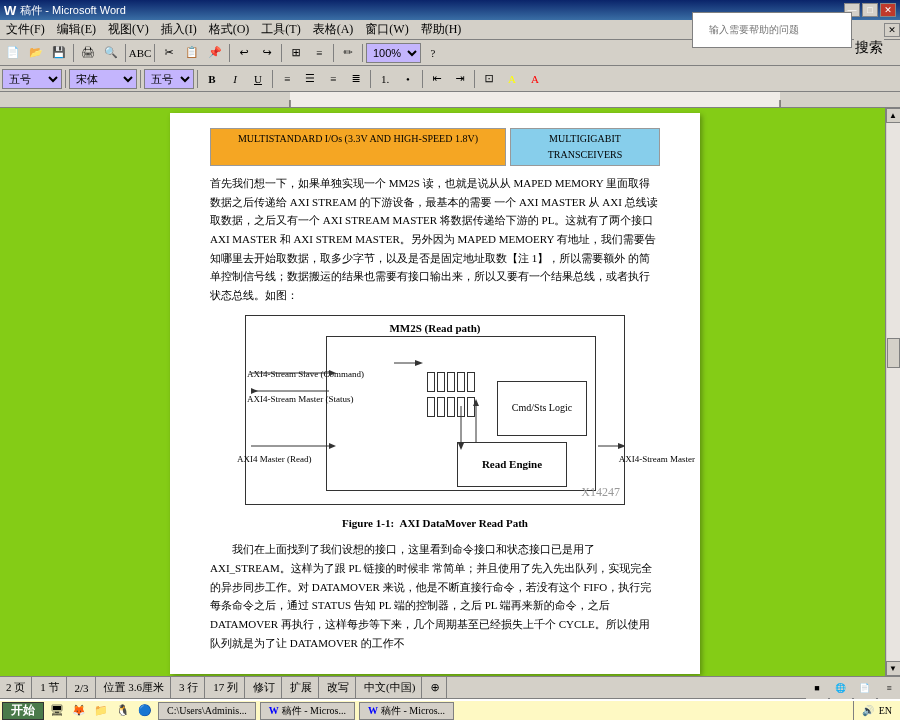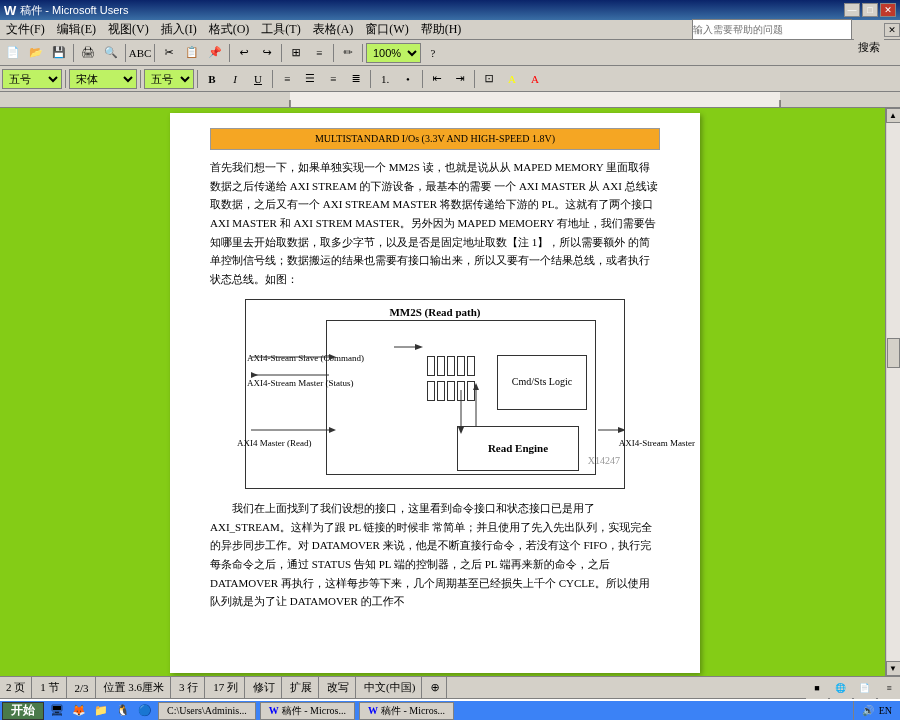--- a/index.html
+++ b/index.html
@@ -66,21 +66,21 @@
       background: #d4d0c8;
       border: 1px solid transparent;
       display: flex; align-items: center; justify-content: center;
       cursor: pointer;
       font-size: 11px;
     }
     .tb-sep { width: 1px; height: 18px; background: #808080; margin: 0 2px; }
     .tb-dropdown {
       height: 20px;
       border: 1px solid #808080;
-      background: #bef264;
+      background: #c4b5fd;
       font-size: 11px;
       padding: 0 2px;
       min-width: 50px;
     }
 
     
     #ruler {
       background: #d4d0c8;
       height: 16px;
       border-bottom: 1px solid #808080;
@@ -175,31 +175,31 @@
     
     .outer-box {
       position: absolute;
       top: 20px; left: 80px;
       width: 270px; height: 155px;
       border: 1px solid #333;
     }
     
     .cmd-box {
       position: absolute;
-      top: 34px; left: 170px;
+      top: 44px; left: 170px;
       width: 90px; height: 55px;
       border: 1px solid #333;
       display: flex; align-items: center; justify-content: center;
       font-size: 10px; text-align: center;
     }
     
     .read-box {
       position: absolute;
       top: 105px; left: 130px;
-      width: 122px; height: 45px;
+      width: 110px; height: 45px;
       border: 1px solid #333;
       display: flex; align-items: center; justify-content: center;
       font-size: 11px; font-weight: bold; text-align: center;
     }
     
     .fifo-container {
       position: absolute;
       top: 35px; left: 100px;
       display: flex; gap: 2px;
     }
@@ -238,22 +238,22 @@
 
     .fig-caption {
       text-align: center;
       font-size: 11px;
       margin: 5px 0 8px;
     }
     .fig-caption span { font-weight: bold; }
 
     .diagram-watermark {
       position: absolute;
-      bottom: 19px; right: 4px;
-      font-size: 10px; color: #999;
+      bottom: 2px; right: 4px;
+      font-size: 12px; color: #999;
     }
 
     
     #vscroll {
       width: 15px;
       background: #d4d0c8;
       border-left: 1px solid #808080;
       display: flex;
       flex-direction: column;
       align-items: center;
@@ -299,21 +299,21 @@
       font-size: 11px;
     }
     .status-item {
       padding: 8px 6px;
       border-right: 1px solid #808080;
       height: 100%;
       display: flex; align-items: center;
     }
     .taskbar {
       height: 100%;
-      background: #3b82f6;
+      background: #fef9c3;
       display: flex;
       align-items: center;
       width: 100%;
       border-top: 2px solid #ffffff;
     }
     .taskbar-start {
       background: #4a7a4a;
       color: white;
       font-weight: bold;
       padding: 2px 8px;
@@ -345,42 +345,42 @@
       height: 100%;
       display: flex; align-items: center;
     }
   </style>
 </head>
 <body>
 
 <div id="titlebar">
   <div id="titlebar-left">
     <span style="font-weight:bold;font-size:13px;color:#fff;">W</span>
-    <span>稿件 - Microsoft Users</span>
+    <span>稿件 - Microsoft Word</span>
   </div>
   <div id="titlebar-right">
     <div class="title-btn">—</div>
     <div class="title-btn">□</div>
     <div class="title-btn" style="background:#c0392b;color:white;">✕</div>
   </div>
 </div>
 
 <div id="menubar">
   <div class="menu-item">文件(F)</div>
   <div class="menu-item">编辑(E)</div>
   <div class="menu-item">视图(V)</div>
   <div class="menu-item">插入(I)</div>
   <div class="menu-item">格式(O)</div>
   <div class="menu-item">工具(T)</div>
   <div class="menu-item">表格(A)</div>
   <div class="menu-item">窗口(W)</div>
   <div class="menu-item">帮助(H)</div>
   <div style="flex:1;"></div>
-  <input type="text" style="height: 21px; width: 160px; font-size: 10px; border: 1px solid rgb(128, 128, 128); margin-right: 2px;" placeholder="输入需要帮助的问题">
-  <div class="tb-btn" style="width:30px;font-size:11px;margin-top:36px;">搜索</div>
+  <input type="text" style="height: 36px; width: 160px; font-size: 10px; border: 1px solid rgb(128, 128, 128); margin-right: 2px; padding-left: 16px;" placeholder="输入需要帮助的问题">
+  <div class="tb-btn" style="width:30px;font-size:14px;margin-top:36px;">搜索</div>
   <div class="title-btn">✕</div>
 </div>
 
 <div id="toolbar1">
   <div class="tb-btn">📄</div>
   <div class="tb-btn">📂</div>
   <div class="tb-btn">💾</div>
   <div class="tb-sep"></div>
   <div class="tb-btn">🖨</div>
   <div class="tb-btn">🔍</div>
@@ -450,20 +450,21 @@
   </div>
 </div>
 
 <div id="main-area">
   <div id="doc-area">
     <div id="doc-scroll">
       <div id="page">
 
         <div class="header-strip">
           <div class="header-box-left">MULTISTANDARD I/Os (3.3V AND HIGH-SPEED 1.8V)</div>
+          <div class="header-box-right">MULTIGIGABIT TRANSCEIVERS</div>
         </div>
 
         <p class="para" style="text-indent:0;">
           首先我们想一下，如果单独实现一个 MM2S 读，也就是说从从 MAPED MEMORY 里面取得数据之后传递给 AXI STREAM 的下游设备，最基本的需要 一个 AXI MASTER 从 AXI 总线读取数据，之后又有一个 AXI STREAM MASTER 将数据传递给下游的 PL。这就有了两个接口 AXI MASTER 和 AXI STREM MASTER。另外因为 MAPED MEMOERY 有地址，我们需要告知哪里去开始取数据，取多少字节，以及是否是固定地址取数【注 1】，所以需要额外 的简单控制信号线；数据搬运的结果也需要有接口输出来，所以又要有一个结果总线，或者执行状态总线。如图：
         </p>
 
         <div id="diagram">
           <span class="diagram-title">MM2S (Read path)</span>
 
           <div class="outer-box">
@@ -514,20 +515,24 @@
             <line x1="352" y1="130" x2="375" y2="130" stroke="#333" stroke-width="1"></line>
             <polygon points="372,127 380,130 372,133" fill="#333"></polygon>
 
             <line x1="148" y1="47" x2="172" y2="47" stroke="#333" stroke-width="1"></line>
             <polygon points="169,44 177,47 169,50" fill="#333"></polygon>
           </svg>
 
           <span class="diagram-watermark">X14247</span>
         </div>
 
+        <div class="fig-caption">
+          <span>Figure 1-1:</span>&nbsp;
+          <span style="font-weight:bold;">AXI DataMover Read Path</span>
+        </div>
 
         <p class="para">我们在上面找到了我们设想的接口，这里看到命令接口和状态接口已是用了 AXI_STREAM。这样为了跟 PL 链接的时候非 常简单；并且使用了先入先出队列，实现完全的异步同步工作。对 DATAMOVER 来说，他是不断直接行命令，若没有这个 FIFO，执行完每条命令之后，通过 STATUS 告知 PL 端的控制器，之后 PL 端再来新的命令，之后 DATAMOVER 再执行，这样每步等下来，几个周期基至已经损失上千个 CYCLE。所以使用队列就是为了让 DATAMOVER 的工作不</p>
       </div>
     </div>
   </div>
 
   <div id="vscroll">
     <div class="scroll-btn">▲</div>
     <div class="scroll-track">
       <div class="scroll-thumb"></div>

